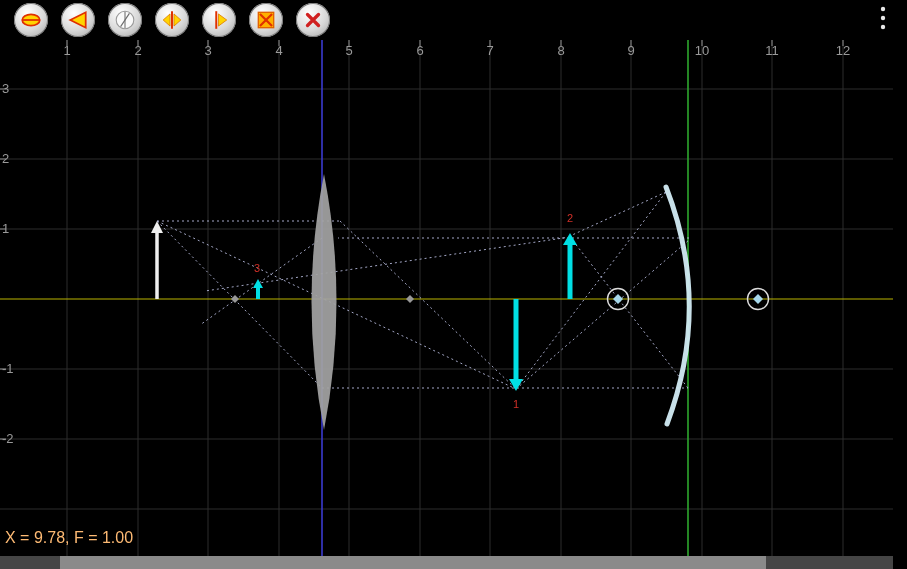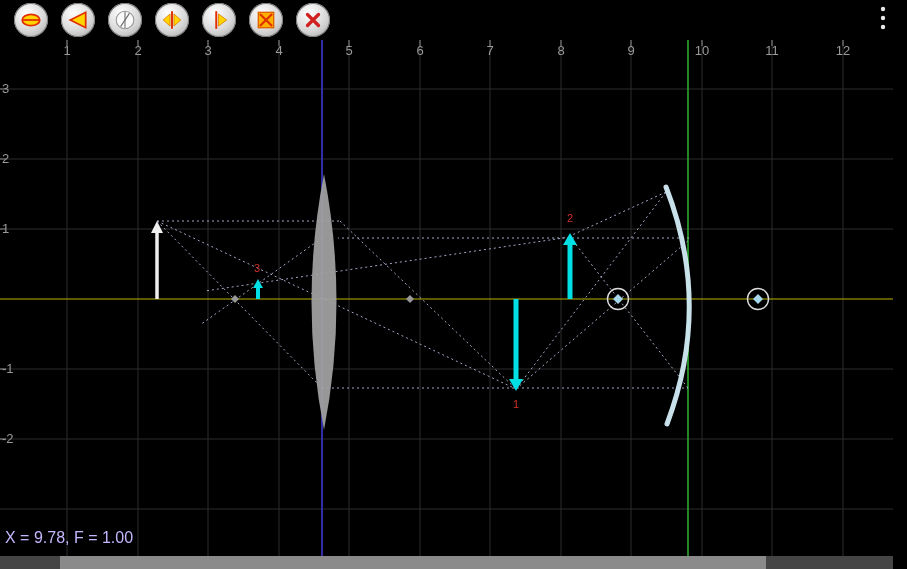--- a/index.html
+++ b/index.html
@@ -9,21 +9,21 @@
            display:flex;align-items:center;justify-content:space-between;
            padding:0 14px;box-sizing:border-box;z-index:6;}
   .tools{display:flex;gap:13px;}
   .tool-btn{width:34px;height:34px;border-radius:50%;cursor:pointer;
             background:radial-gradient(circle at 38% 30%, #ffffff, #d8d8d8 55%, #a6a6a6 96%);
             box-shadow:inset 0 0 0 1px #7a7a7a;
             display:flex;align-items:center;justify-content:center;}
   .tool-btn svg{width:22px;height:22px;display:block;}
   .menu-btn{width:20px;height:34px;display:flex;align-items:center;justify-content:center;cursor:pointer;}
   #scene{position:absolute;top:0;left:0;z-index:1;}
-  .status{position:absolute;left:5px;top:529px;color:#c4b5fd;font-size:16px;z-index:4;}
+  .status{position:absolute;left:5px;top:529px;color:#fdba74;font-size:16px;z-index:4;}
   .hscroll{position:absolute;left:0;bottom:0;width:893px;height:13px;background:#454545;z-index:5;}
   .hscroll .thumb{position:absolute;top:0;height:13px;background:#8a8a8a;}
 </style>
 </head>
 <body>
 
 <div class="toolbar">
   <div class="tools">
       <div class="tool-btn">
         <span>

